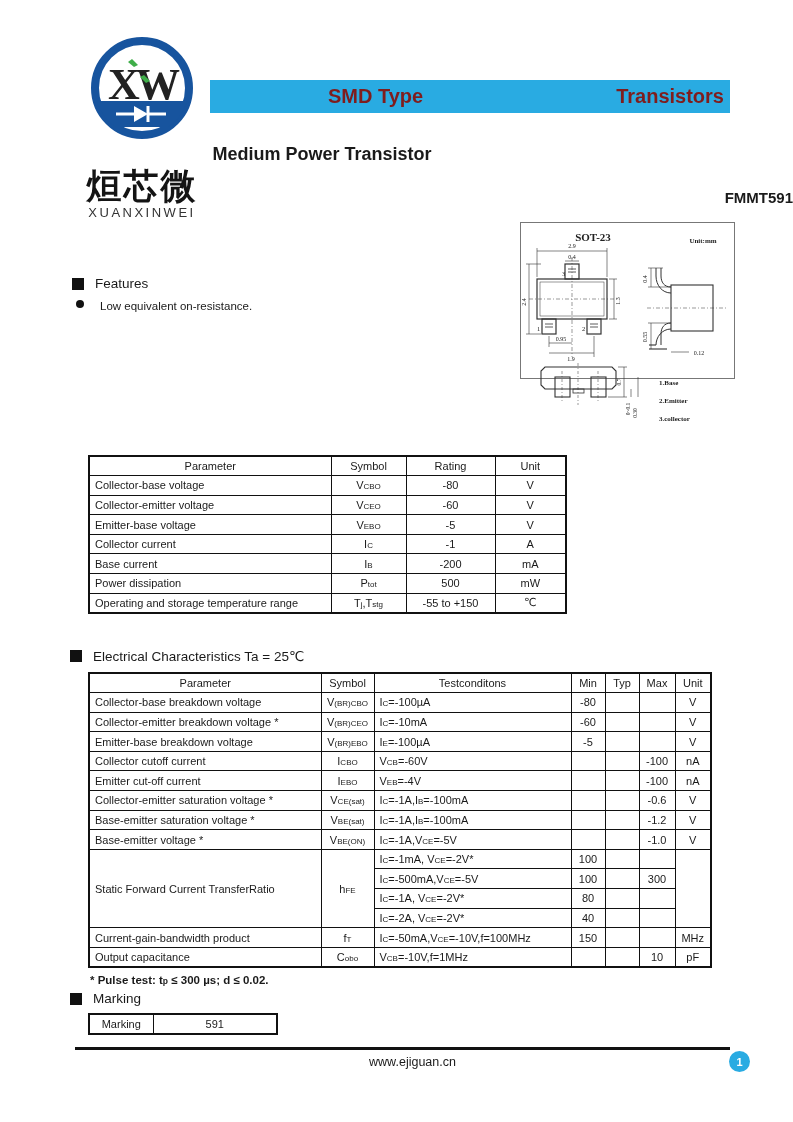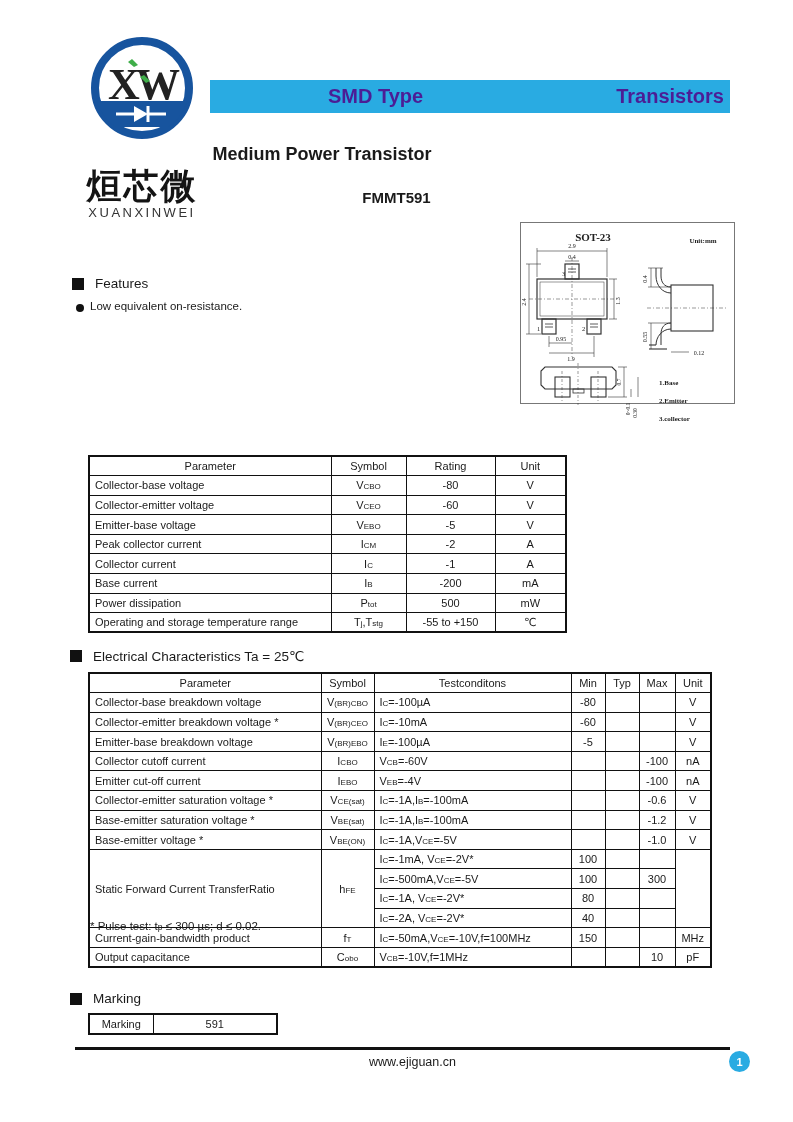--- a/index.html
+++ b/index.html
@@ -7,44 +7,44 @@
   body { background:#e8e8e8; font-family:"Liberation Sans","DejaVu Sans",sans-serif; color:#1a1a1a; }
   .page { position:relative; width:793px; height:1122px; background:#ffffff; margin:0 auto; overflow:hidden; }
 
   
   .logo { position:absolute; left:72px; top:35px; width:140px; text-align:center; }
   .logo .cn { font-family:"DejaVu Sans",sans-serif; font-size:35px; font-weight:bold; letter-spacing:2px; line-height:1; margin-top:20px; color:#141414; }
   .logo .rom { font-size:13px; letter-spacing:2.5px; color:#333; margin-top:1px; }
 
   
   .banner { position:absolute; left:210px; top:80px; width:520px; height:33px; background:var(--accent);
-            display:flex; align-items:center; justify-content:space-between; color:#4c1d95; font-weight:bold; font-size:20px; }
+            display:flex; align-items:center; justify-content:space-between; color:#7f1d1d; font-weight:bold; font-size:20px; }
   .banner .bl { margin-left:118px; } .banner .br { margin-right:6px; }
 
   .title-main { position:absolute; left:0; top:144px; width:644px; text-align:center; font-size:18px; font-weight:bold; }
-  .title-part { position:absolute; left:0; top:189px; width:793px; text-align:center; font-size:15px; font-weight:bold; }
-
-  
-  .pkg { position:absolute; left:520px; top:222px; width:215px; height:182px; border:1px solid #777; background:#fff; }
+  .title-part { position:absolute; left:0; top:189px; width:793px; text-align:right; font-size:15px; font-weight:bold; }
+
+  
+  .pkg { position:absolute; left:520px; top:222px; width:215px; height:157px; border:1px solid #777; background:#fff; }
 
   
   .sect { position:absolute; display:flex; align-items:center; gap:11px; font-size:13.5px; }
   .sq { width:12px; height:12px; background:#111; display:inline-block; }
-  .feat-item { position:absolute; font-size:11.5px; display:flex; align-items:flex-end; gap:6px; }
+  .feat-item { position:absolute; font-size:11.5px; display:flex; align-items:flex-start; gap:16px; }
   .dot { width:8px; height:8px; border-radius:50%; background:#111; display:inline-block; }
 
   
   table.dt { border-collapse:collapse; table-layout:fixed; font-size:11px; }
   table.dt td { border:1.5px solid #111; text-align:center; padding:0 3px; height:19.6px; overflow:hidden; white-space:nowrap; }
   table.dt { border:2.5px solid #111; }
   table.dt td.l { text-align:left; padding-left:5px; }
   .dt i { font-style:normal; font-size:8px; letter-spacing:0; }
   .abs-table { position:absolute; left:88px; top:455px; width:477px; }
   .elec-table { position:absolute; left:88px; top:672px; width:622px; }
-  .footnote { position:absolute; left:90px; top:920px; font-size:11.5px; }
+  .footnote { position:absolute; left:90px; top:974px; font-size:11.5px;font-weight:bold; }
   .footnote i { font-style:normal; font-size:8.5px; }
   .mark-table { position:absolute; left:88px; top:1013px; width:188px; }
 
   
   .fline { position:absolute; left:75px; top:1047px; width:655px; height:3px; background:#111; }
   .furl { position:absolute; left:16px; top:1055px; width:793px; text-align:center; font-size:12.5px; }
   .fpage { position:absolute; left:729px; top:1051px; width:21px; height:21px; border-radius:50%; background:var(--accent);
            color:#fff; font-size:11px; font-weight:bold; display:flex; align-items:center; justify-content:center; }
 
   svg text { font-family:"Liberation Serif","DejaVu Serif",serif; fill:#222; }
@@ -214,26 +214,20 @@
           <td class="l">Collector-emitter voltage</td>
           <td>V<i>CEO</i></td>
           <td>-60</td>
           <td>V</td>
         </tr>
     <tr>
           <td class="l">Emitter-base voltage</td>
           <td>V<i>EBO</i></td>
           <td>-5</td>
           <td>V</td>
-        </tr>
-    <tr>
-          <td class="l">Peak collector current</td>
-          <td>I<i>CM</i></td>
-          <td>-2</td>
-          <td>A</td>
         </tr>
     <tr>
           <td class="l">Collector current</td>
           <td>I<i>C</i></td>
           <td>-1</td>
           <td>A</td>
         </tr>
     <tr>
           <td class="l">Base current</td>
           <td>I<i>B</i></td>

